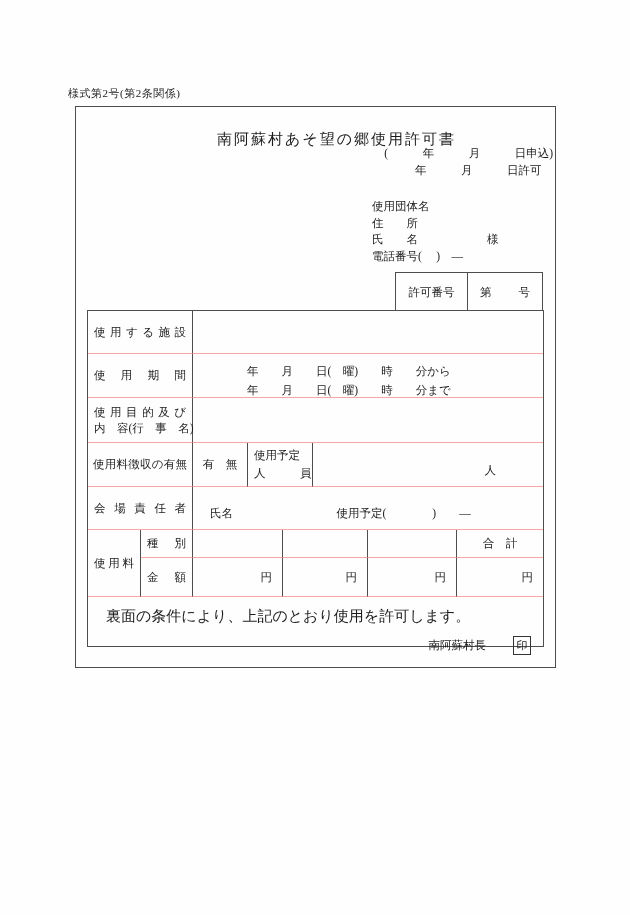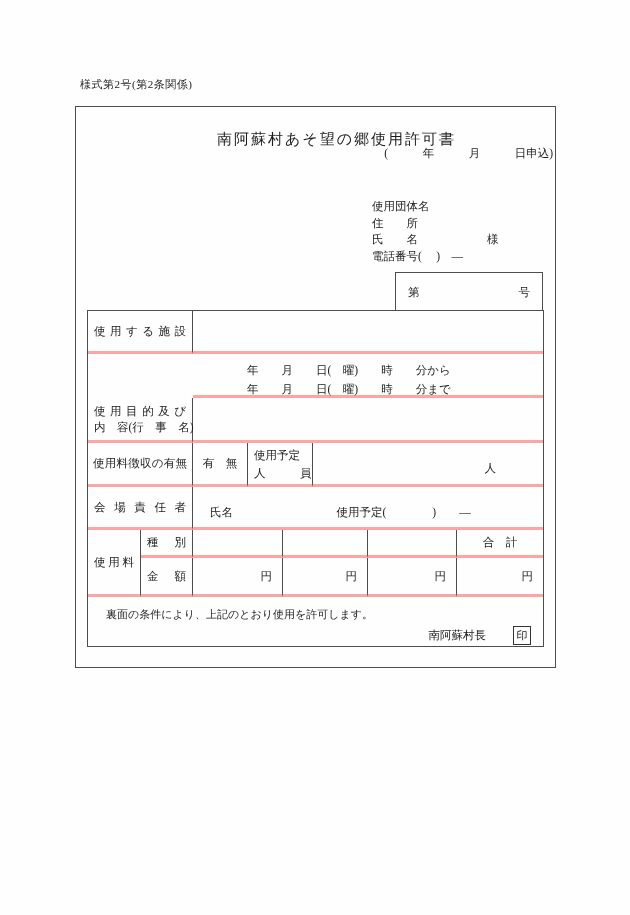--- a/index.html
+++ b/index.html
@@ -4,21 +4,21 @@
 <style>
   html,body { margin:0; padding:0; background:#ffffff; }
   .page {
     position:relative; width:630px; height:915px; background:#fefefe;
     font-family:"Liberation Serif","DejaVu Serif",serif;
     color:#1c1c1c; overflow:hidden;
   }
   .abs { position:absolute; }
   .pre { white-space:pre; }
 
-  .form-number { left:68px; top:77px; font-size:11px; letter-spacing:0.5px;margin-left:12px; }
+  .form-number { left:68px; top:86px; font-size:11px; letter-spacing:0.5px; }
 
   .outer-box { left:75px; top:106px; width:479px; height:560px; border:1px solid #4d4d4d; }
 
   .doc-title { left:217px; top:130px; font-size:15px; letter-spacing:2px; }
 
   .date-block { left:330px; top:145px; width:223px; text-align:right;
     font-size:11.5px; line-height:16.5px; }
 
   .applicant-block { left:372px; top:198px; font-size:11.5px; line-height:16.5px; }
 
@@ -27,93 +27,98 @@
   .permit-box .pcell1 { width:71px; border-right:1px solid #4d4d4d;
     display:flex; align-items:center; justify-content:center; }
   .permit-box .pcell2 { flex:1; display:flex; align-items:center; }
   .permit-box .pcell2 .jl { padding:0 12px; }
 
   .main-table { left:87px; top:310px; width:455px; height:335px; border:1px solid #4d4d4d;
     display:grid;
     grid-template-columns:53px 52px 55px 35px 30px 55px 89px 86px;
     grid-template-rows:43px 44px 45px 44px 43px 28px 39px 49px;
     font-size:11.5px; }
-  .cell { box-sizing:border-box; border-right:1px solid #4d4d4d; border-bottom:3px solid #fca5a5; }
+  .cell { box-sizing:border-box; border-right:1px solid #4d4d4d; border-bottom:1px solid #fca5a5; }
   .no-r { border-right:none; }
   .no-b { border-bottom:none; }
   .vc { display:flex; align-items:center; }
   .ctr { display:flex; align-items:center; justify-content:center; }
   .jl { width:100%; box-sizing:border-box; padding:0 6px;
     text-align:justify; text-align-last:justify; }
   .lines { line-height:19px;margin-top:11px; }
   .yen-cell { display:flex; align-items:center; justify-content:flex-end; padding-right:10px; }
 
   .footer-cell { padding:10px 12px 0 18px; box-sizing:border-box; }
-  .footer-note { font-size:11px; }
+  .footer-note { font-size:15px; }
   .sign-line { display:flex; justify-content:flex-end; align-items:center;
-    gap:27px; margin-top:4px; }
+    gap:27px; margin-top:10px; }
   .seal-box { width:16px; height:17px; border:1px solid #333; text-align:center;
     line-height:17px; font-size:11px; }
 </style>
 </head>
 <body>
 
 <div class="page">
 
   <div class="abs form-number">様式第2号(第2条関係)</div>
 
   <div class="abs outer-box"></div>
 
   <div class="abs doc-title">南阿蘇村あそ望の郷使用許可書</div>
 
   <div class="abs date-block">
     <div class="pre">(　　　年　　　月　　　日申込)</div>
+    <div class="pre">年　　　月　　　日許可　</div>
   </div>
 
   <div class="abs applicant-block">
     <div class="pre">使用団体名</div>
     <div class="pre">住　　所</div>
     <div class="pre">氏　　名　　　　　　様</div>
     <div class="pre">電話番号(　 )　―</div>
   </div>
 
   <div class="abs permit-box">
+    <div class="pcell1">許可番号</div>
     <div class="pcell2">
       <div class="jl">第　号</div>
     </div>
   </div>
 
   <div class="abs main-table">
 
     <div class="cell vc" style="grid-column:1/3;grid-row:1;">
       <div class="jl">使用する施設</div>
     </div>
     <div class="cell no-r" style="grid-column:3/9;grid-row:1;"></div>
 
+    <div class="cell vc" style="grid-column:1/3;grid-row:2;">
+      <div class="jl">使用期間</div>
+    </div>
     <div class="cell no-r vc" style="grid-column:3/9;grid-row:2;">
       <div class="lines" style="padding-left:54px;">
         <div class="pre">年　　月　　日(　曜)　　時　　分から</div>
         <div class="pre">年　　月　　日(　曜)　　時　　分まで</div>
       </div>
     </div>
 
     <div class="cell vc" style="grid-column:1/3;grid-row:3;">
       <div style="width:100%;line-height:16px;">
         <div class="jl">使用目的及び</div>
         <div class="pre" style="padding-left:6px;">内　容(行　事　名)</div>
       </div>
     </div>
     <div class="cell no-r" style="grid-column:3/9;grid-row:3;"></div>
 
     <div class="cell vc" style="grid-column:1/3;grid-row:4;">
       <div class="jl" style="padding:0 5px;">使用料徴収の有無</div>
     </div>
     <div class="cell ctr pre" style="grid-column:3/4;grid-row:4;">有　無</div>
     <div class="cell vc" style="grid-column:4/6;grid-row:4;">
-      <div style="padding-left:6px;line-height:18px;">
+      <div style="padding-left:6px;line-height:18px;font-family:Liberation Mono, monospace;">
         <div class="pre">使用予定</div>
         <div class="pre">人　　　員</div>
       </div>
     </div>
     <div class="cell no-r" style="grid-column:6/9;grid-row:4;display:flex;align-items:flex-end;justify-content:flex-end;padding:0 47px 8px 0;">
       <span>人</span>
     </div>
 
     <div class="cell vc" style="grid-column:1/3;grid-row:5;">
       <div class="jl">会場責任者</div>

